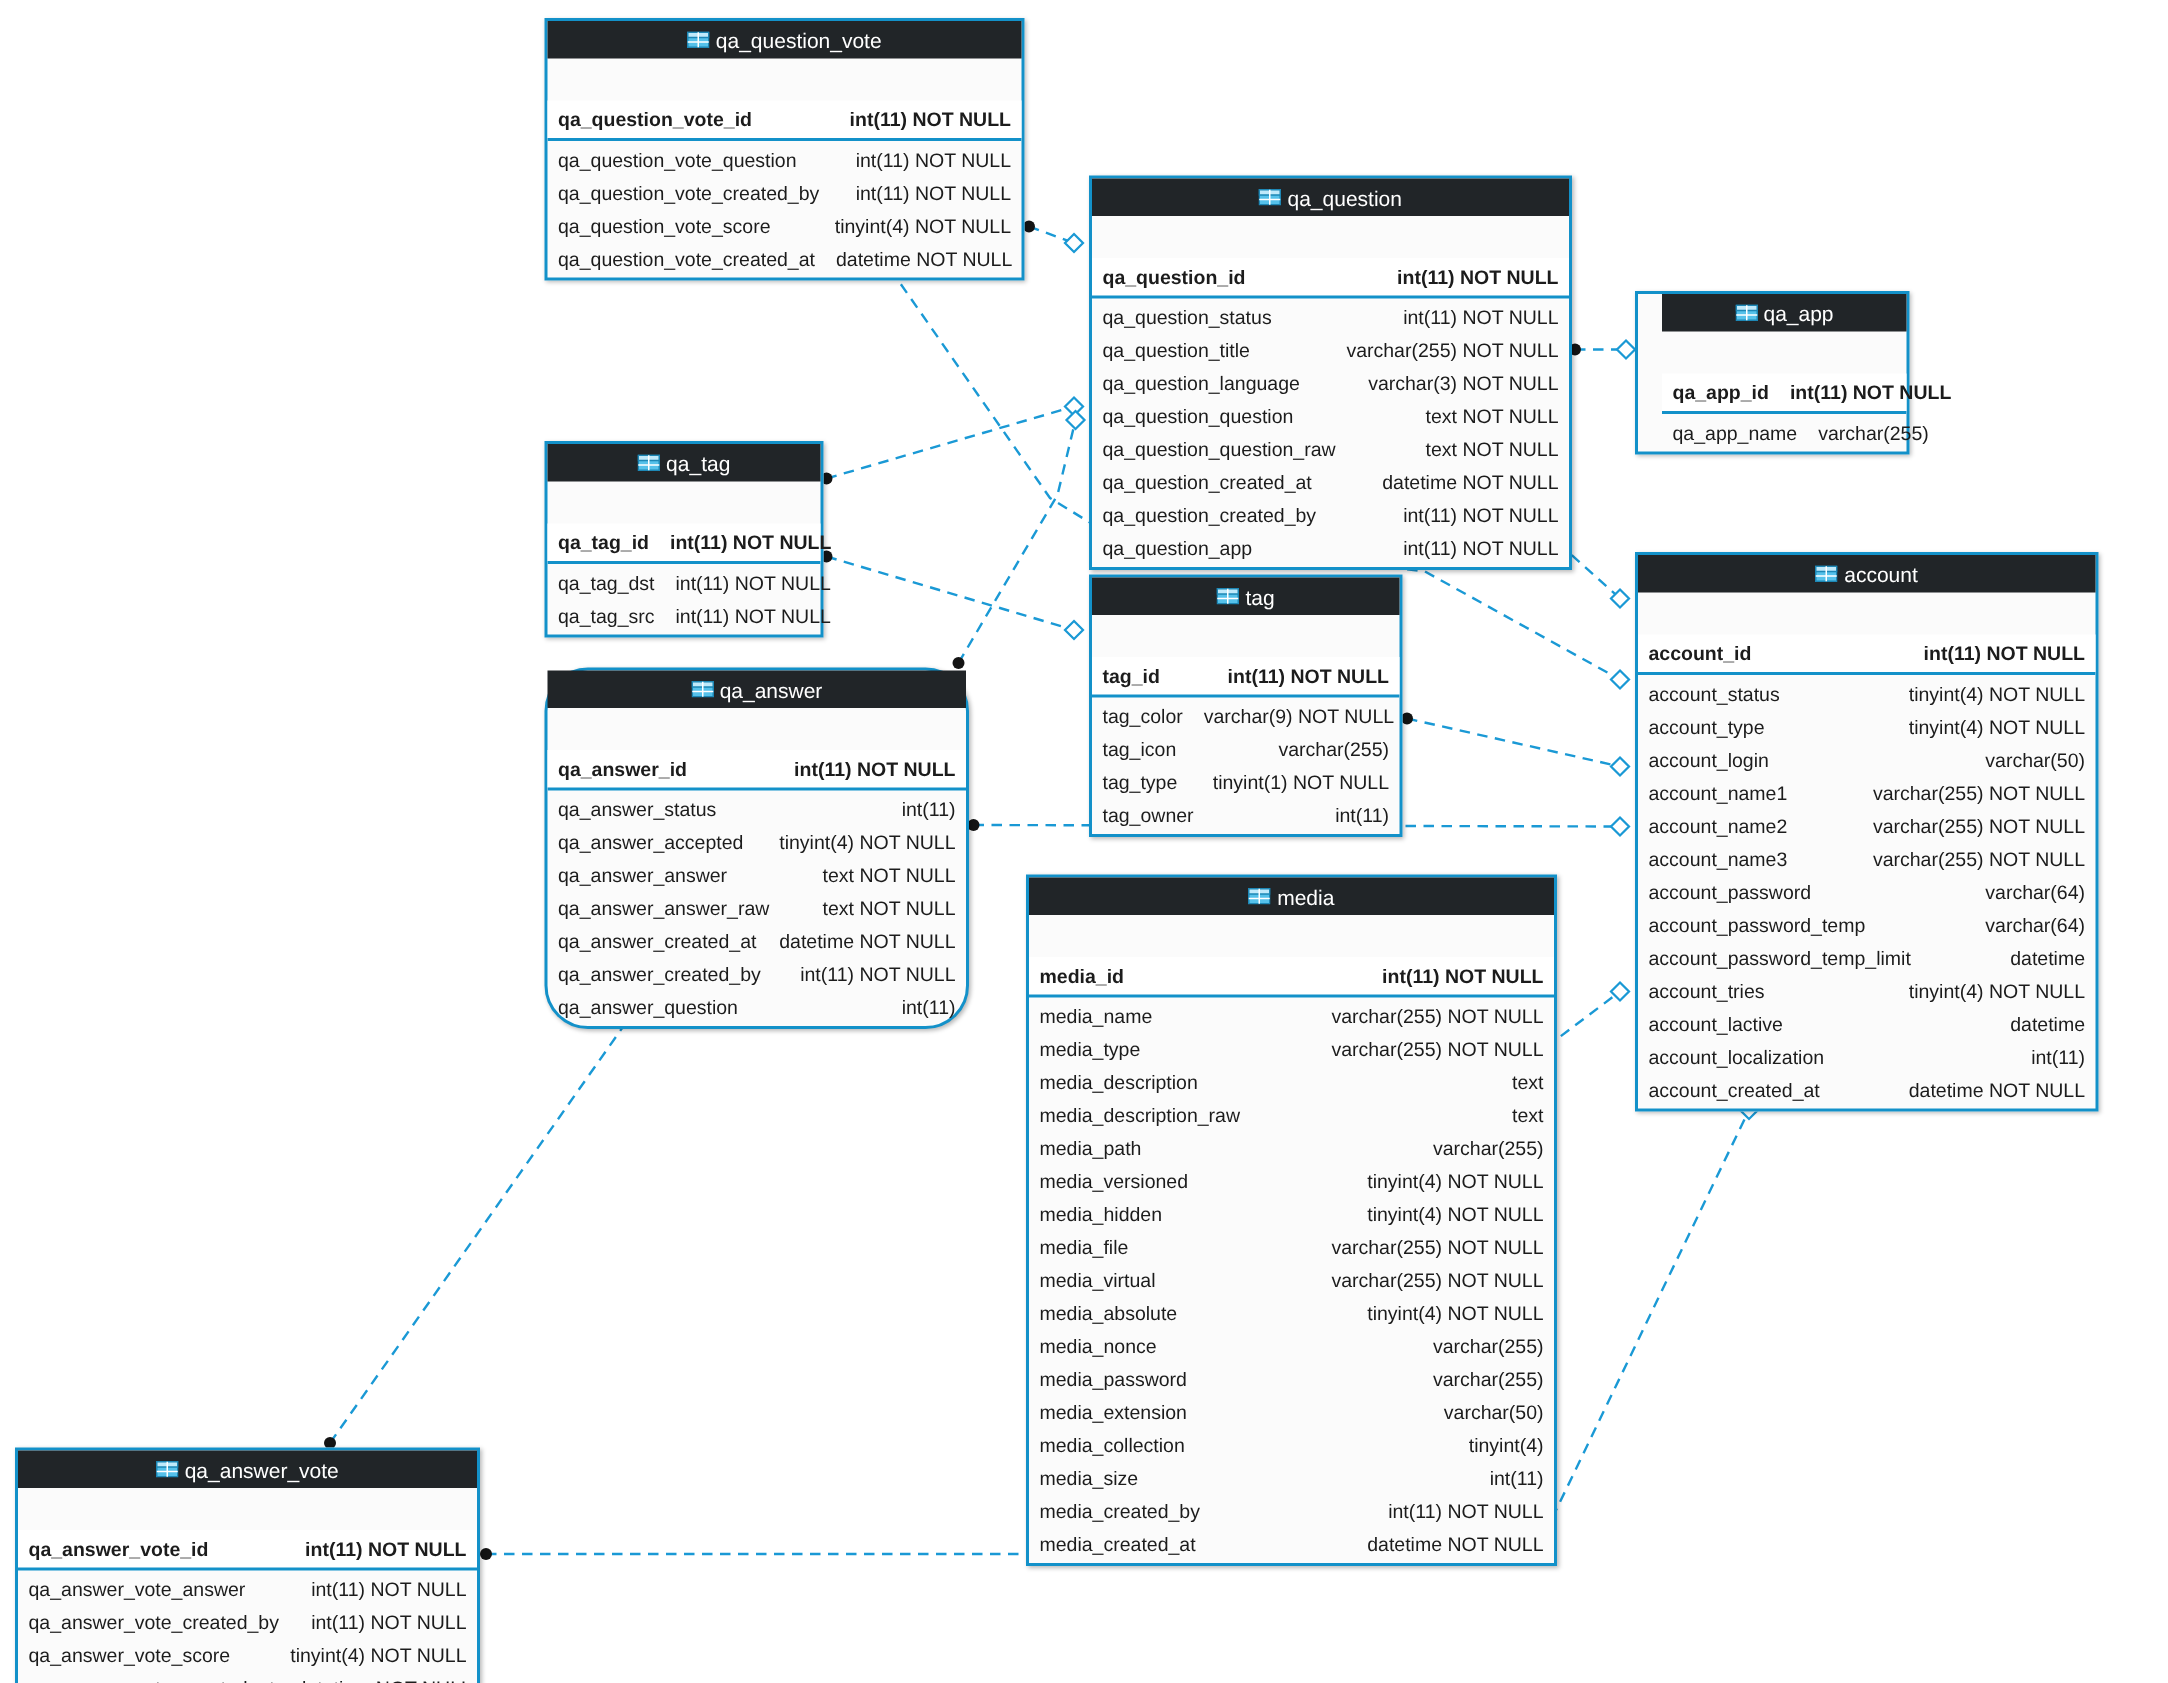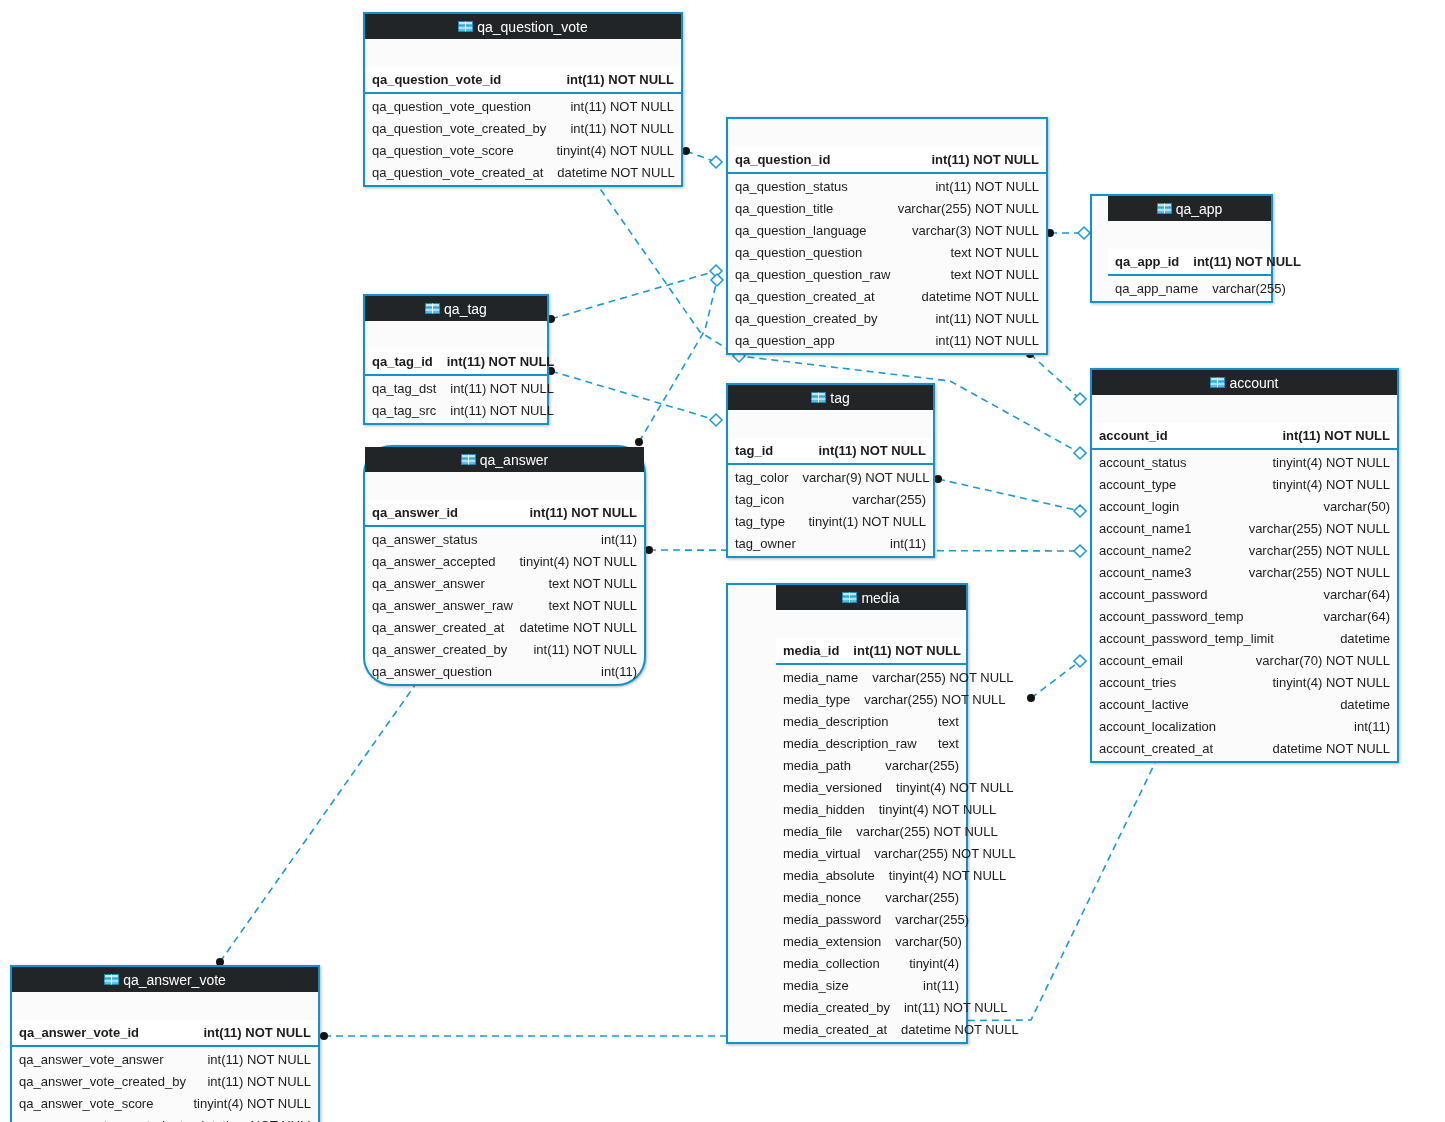--- a/index.html
+++ b/index.html
@@ -91,20 +91,29 @@
           <span class="col-name">qa_question_vote_score</span>
           <span class="col-type">tinyint(4) NOT NULL</span>
         </div>
         <div class="row">
           <span class="col-name">qa_question_vote_created_at</span>
           <span class="col-type">datetime NOT NULL</span>
         </div>
       </div>
     </div>
     <div class="db-table" style="left: 726px; top: 117px; width: 322px;">
+      <div class="db-header">
+        <span class="tbl-icon"><svg width="15" height="11" viewBox="0 0 15 11">
+    <rect x="0.5" y="0.5" width="14" height="10" fill="#55c1ea" stroke="#1d87b5" stroke-width="1"></rect>
+    <rect x="0.5" y="0.5" width="14" height="3.5" fill="#bfe9fa" stroke="#1d87b5" stroke-width="1"></rect>
+    <line x1="7.5" y1="0.5" x2="7.5" y2="10.5" stroke="#ffffff" stroke-width="1"></line>
+    <line x1="0.5" y1="7" x2="14.5" y2="7" stroke="#ffffff" stroke-width="1"></line>
+  </svg></span>
+        <span>qa_question</span>
+      </div>
       <div class="pk-row">
         <div class="row">
           <span class="col-name">qa_question_id</span>
           <span class="col-type">int(11) NOT NULL</span>
         </div>
       </div>
       <div class="cols">
         <div class="row">
           <span class="col-name">qa_question_status</span>
           <span class="col-type">int(11) NOT NULL</span>
@@ -271,24 +280,20 @@
         </div>
         <div class="row">
           <span class="col-name">account_password_temp</span>
           <span class="col-type">varchar(64)</span>
         </div>
         <div class="row">
           <span class="col-name">account_password_temp_limit</span>
           <span class="col-type">datetime</span>
         </div>
         <div class="row">
-          <span class="col-name">account_email</span>
-          <span class="col-type">varchar(70) NOT NULL</span>
-        </div>
-        <div class="row">
           <span class="col-name">account_tries</span>
           <span class="col-type">tinyint(4) NOT NULL</span>
         </div>
         <div class="row">
           <span class="col-name">account_lactive</span>
           <span class="col-type">datetime</span>
         </div>
         <div class="row">
           <span class="col-name">account_localization</span>
           <span class="col-type">int(11)</span>
@@ -339,21 +344,21 @@
         <div class="row">
           <span class="col-name">qa_answer_created_by</span>
           <span class="col-type">int(11) NOT NULL</span>
         </div>
         <div class="row">
           <span class="col-name">qa_answer_question</span>
           <span class="col-type">int(11)</span>
         </div>
       </div>
     </div>
-    <div class="db-table" style="left: 726px; top: 583px; width: 242px; padding-left: 48px;">
+    <div class="db-table" style="left: 684px; top: 583px; width: 354px;">
       <div class="db-header">
         <span class="tbl-icon"><svg width="15" height="11" viewBox="0 0 15 11">
     <rect x="0.5" y="0.5" width="14" height="10" fill="#55c1ea" stroke="#1d87b5" stroke-width="1"></rect>
     <rect x="0.5" y="0.5" width="14" height="3.5" fill="#bfe9fa" stroke="#1d87b5" stroke-width="1"></rect>
     <line x1="7.5" y1="0.5" x2="7.5" y2="10.5" stroke="#ffffff" stroke-width="1"></line>
     <line x1="0.5" y1="7" x2="14.5" y2="7" stroke="#ffffff" stroke-width="1"></line>
   </svg></span>
         <span>media</span>
       </div>
       <div class="pk-row">

